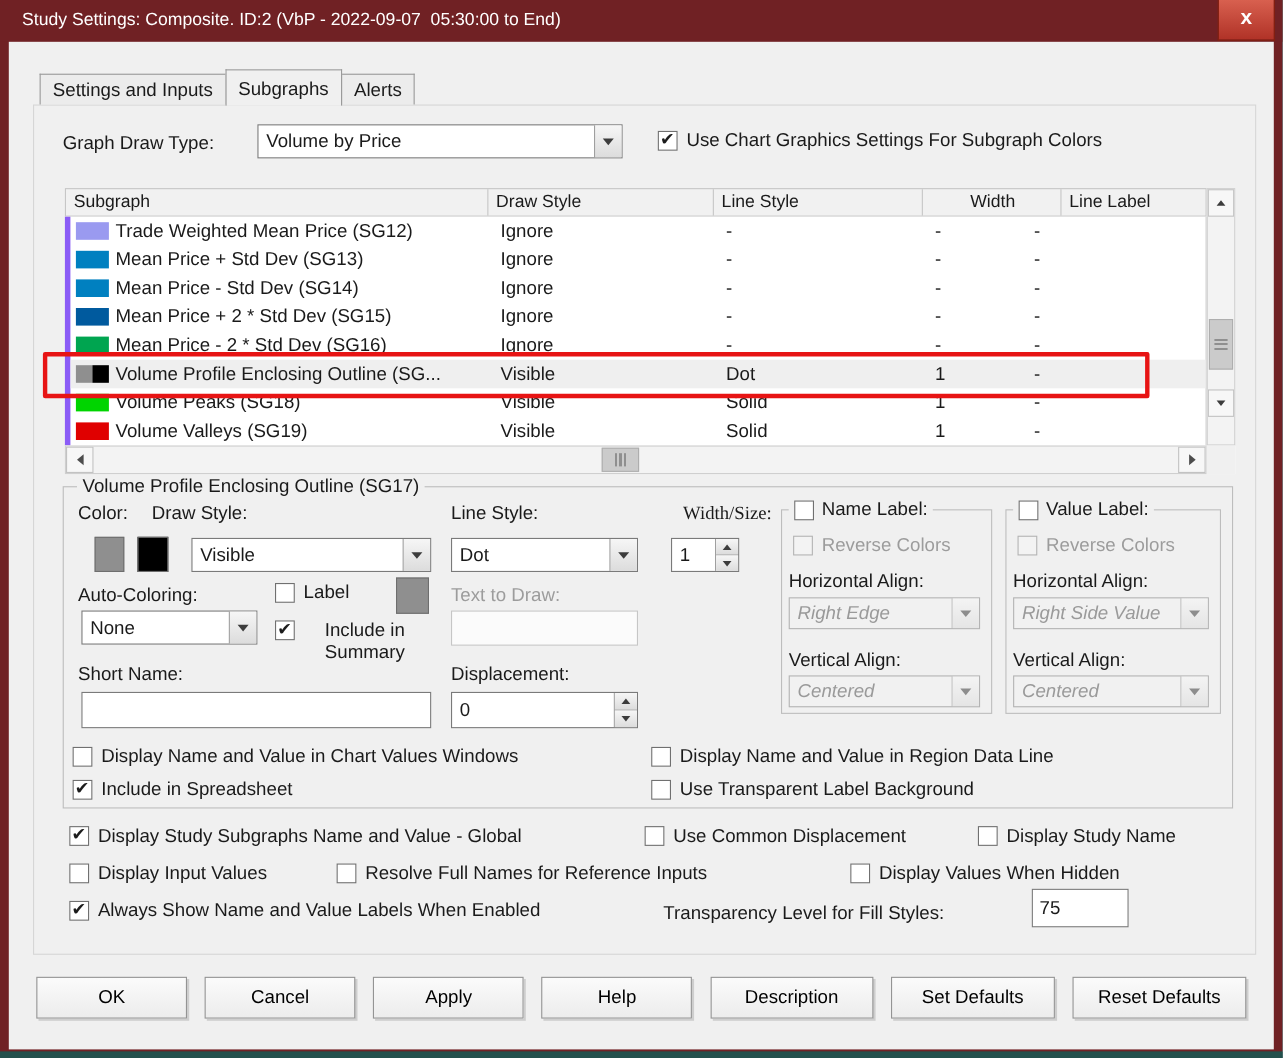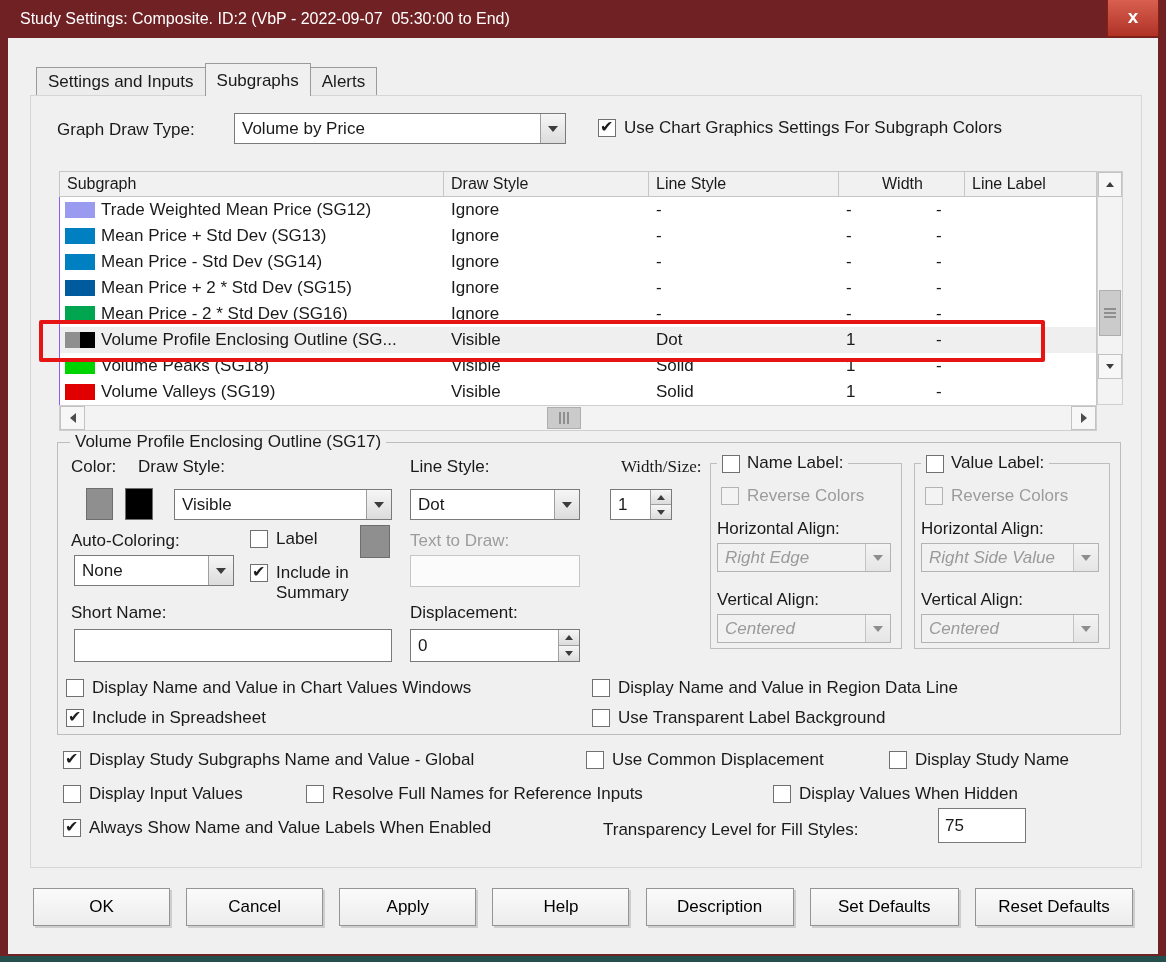--- a/index.html
+++ b/index.html
@@ -49,39 +49,39 @@
   .tri-right { width:0; height:0; border-top:5px solid transparent; border-bottom:5px solid transparent; border-left:6px solid #4d4d4d; }
 
   
   .spinner { display:flex; align-items:stretch; background:#fff; border:1px solid #7a7a7a; }
   .spin-value { flex:1; font-size:17px; display:flex; align-items:center; padding-left:7px; }
   .spin-btns { width:21px; display:flex; flex-direction:column; border-left:1px solid #9f9f9f; }
   .spin-b { flex:1; background:linear-gradient(#f6f6f6,#dcdcdc); display:flex; align-items:center; justify-content:center; cursor:pointer; }
   .spin-b.up { border-bottom:1px solid #9f9f9f; }
 
   
-  .crow { display:flex; align-items:flex-start; gap:8px; font-size:17px; }
+  .crow { display:flex; align-items:flex-start; gap:8px; font-size:17px;text-align:right; }
   .cb { width:18px; height:18px; background:#fff; border:1px solid #707070; position:relative; flex:none; margin-top:1px; cursor:pointer; }
   .cb.checked::after { content:"\2714"; position:absolute; left:1px; top:-3px; font-size:16px; color:#1c1c1c; }
   .cb.disabled { border-color:#b3b3b3; background:#f3f3f3; }
   .cl { line-height:20px; }
 
   
   .tinput { background:#fff; border:1px solid #7a7a7a; font-size:17px; padding:0 6px;
     font-family:"Liberation Sans", sans-serif; color:#1a1a1a; }
   .tinput.disabled { background:#fbfbfb; border-color:#c6c6c6; }
 
   
   .sg-table { left:28px; top:75px; width:1064px; height:260px; background:#fff; }
   .thead { position:absolute; left:0; top:0; width:1038px; height:26px; background:#f1f1f1;
     border:1px solid #c6c6c6; display:flex; }
   .th { font-size:16px; display:flex; align-items:center; padding-left:7px; border-right:1px solid #c6c6c6; height:100%; }
   .th:last-child { border-right:none; }
   .tbody { position:absolute; left:0; top:26px; width:1038px; height:208px; background:#fff;
-    border-left:1px solid #8b5cf6; border-right:1px solid #c6c6c6; overflow:hidden; }
+    border-left:5px solid #8b5cf6; border-right:1px solid #c6c6c6; overflow:hidden; }
   .trow { display:flex; height:26px; align-items:center; font-size:17px; cursor:default; }
   .trow.selected { background:#efefef; }
   .c-name { width:384px; display:flex; align-items:center; overflow:hidden; }
   .c-draw { width:205px; padding-left:7px; }
   .c-line { width:190px; padding-left:7px; }
   .c-width { width:90px; padding-left:7px; }
   .c-label { flex:1; padding-left:7px; }
   .swatch { width:30px; height:16px; margin-left:5px; flex:none; }
   .swatch.half { width:15px; margin-left:0; }
   .swatch.first-half { margin-left:5px; }

